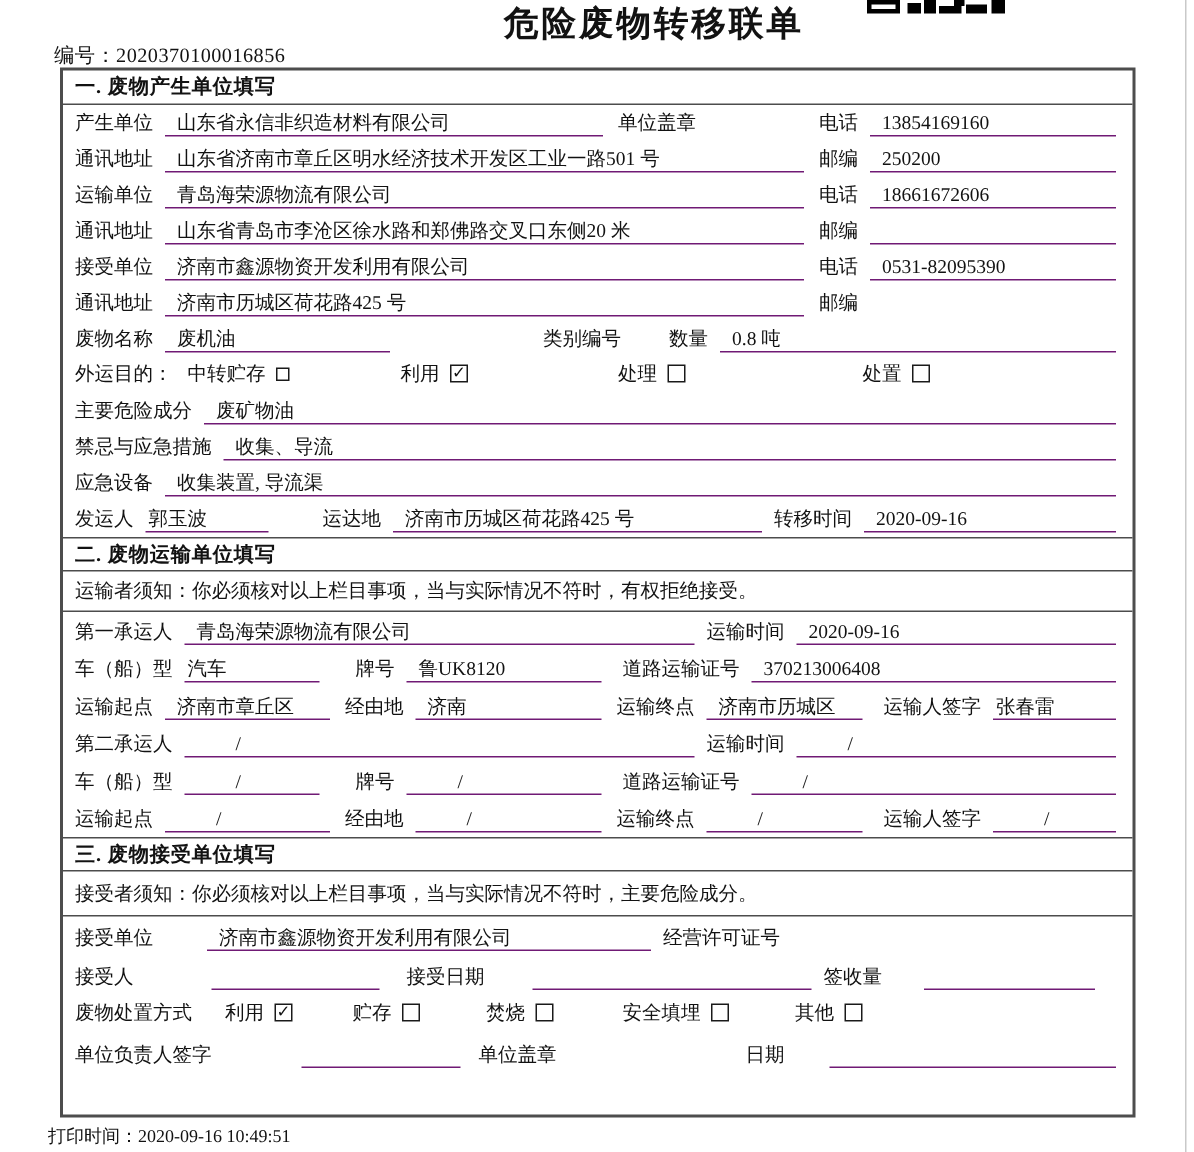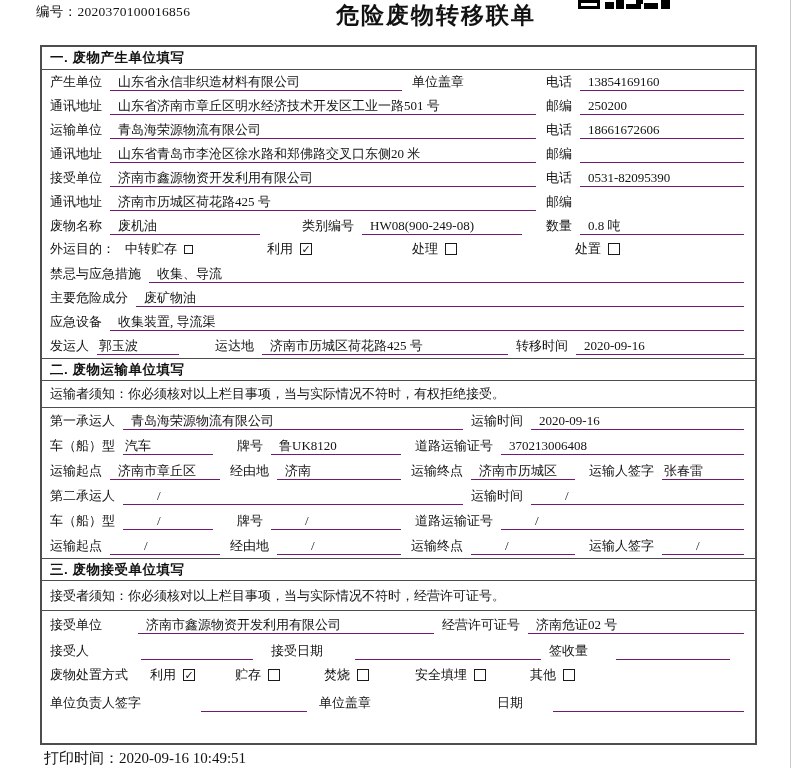--- a/index.html
+++ b/index.html
@@ -2,48 +2,48 @@
 <html><head>
 <meta charset="utf-8">
 <style>
   *{box-sizing:border-box;margin:0;padding:0}
   html,body{background:#fff}
   body{width:796px;height:768px;font-family:"Liberation Serif","DejaVu Serif",serif;color:#121212;font-size:13px;position:relative;overflow:hidden}
   .page{position:relative;width:796px;height:768px;background:#fff;overflow:hidden}
   .scan-edge{position:absolute;top:0;right:5px;width:1px;height:768px;background:#c9c9c9}
 
   
-  .serial{position:absolute;left:36px;top:3px;font-size:13.5px;white-space:nowrap;letter-spacing:.3px}
+  .serial{position:absolute;left:36px;top:28px;font-size:13.5px;white-space:nowrap;letter-spacing:.3px}
   .doc-title{position:absolute;left:76px;top:0px;width:720px;text-align:center;font-size:23px;font-weight:bold;letter-spacing:2px;font-family:"Liberation Sans","DejaVu Sans",sans-serif}
   .qr{position:absolute;left:578px;top:0;width:96px;height:10px}
   .qr i{position:absolute;display:block}
 
   
   .formbox{position:absolute;left:40px;top:45px;width:717px;height:700px;border:2px solid #4d4d4d;background:#fff}
-  .sec-head{height:23px;display:flex;align-items:center;padding-left:8px;font-weight:bold;font-size:13.5px;font-family:Liberation Sans, sans-serif;border-bottom:1.5px solid #4d4d4d;letter-spacing:.5px}
+  .sec-head{height:23px;display:flex;align-items:center;padding-left:8px;font-weight:bold;font-size:13.5px;font-family:Liberation Serif, serif;border-bottom:1.5px solid #4d4d4d;letter-spacing:.5px}
   .bt{border-top:1.5px solid #4d4d4d}
   .notice{display:flex;align-items:center;padding-left:8px;border-bottom:1.5px solid #4d4d4d;font-size:13px}
   .n2{height:27px}.n3{height:30px}
 
   .row{display:flex;align-items:flex-end;padding:0 11px 3px 8px}
   .r1{height:24px}.r2{height:25px}.r3{height:26px}
   .lbl{white-space:nowrap;margin-right:8px;flex:none}
   .v{border-bottom:1px solid #701a75;white-space:nowrap;padding:0 2px 0 8px;min-height:17px;line-height:17px;flex:none;overflow:hidden}
   .vf{flex:1 1 auto}
   .c{padding-left:2px}
   .sl{padding-left:34px}
   .left{display:flex;flex:0 0 496px;width:496px}
   .left .vf{margin-right:10px}
 
   .cbrow{align-items:center;padding-bottom:2px}
   .opt{display:flex;align-items:center;flex:none}
   .cb{display:inline-block;width:12px;height:12px;border:1.5px solid #1a1a1a;margin-left:7px;font-size:11px;line-height:10px;text-align:center;color:#111;flex:none}
   .cb.sm{width:9px;height:9px;line-height:7px;font-size:8px}
 
-  .print-line{position:absolute;left:44px;top:749px;font-size:15px;white-space:nowrap}
+  .print-line{position:absolute;left:32px;top:749px;font-size:12px;white-space:nowrap}
 </style>
 </head>
 <body>
 
 <div class="page">
 
   <div class="serial">
     <span>编号：</span><span>2020370100016856</span>
   </div>
 
@@ -113,22 +113,21 @@
       <div class="left">
         <span class="lbl">通讯地址</span>
         <span class="v vf">济南市历城区荷花路425 号</span>
       </div>
       <span class="lbl">邮编</span>
     </div>
 
     <div class="row r1">
       <span class="lbl">废物名称</span>
       <span class="v" style="width:150px">废机油</span>
-      <span class="lbl" style="margin-left:42px">类别编号</span>
-      <span class="v" style="width:160px">HW08(900-249-08)</span>
+      <span class="lbl" style="margin-left:102px">类别编号</span>
       <span class="lbl" style="margin-left:24px">数量</span>
       <span class="v vf">0.8 吨</span>
     </div>
 
 
     <div class="row r1 cbrow">
       <span class="lbl">外运目的：</span>
       <span class="opt" style="margin-left:2px">
         <span>中转贮存</span>
         <span class="cb sm"></span>
@@ -141,27 +140,27 @@
         <span>处理</span>
         <span class="cb"></span>
       </span>
       <span class="opt" style="margin-left:118px">
         <span>处置</span>
         <span class="cb"></span>
       </span>
     </div>
 
     <div class="row r1">
+      <span class="lbl">主要危险成分</span>
+      <span class="v vf">废矿物油</span>
+    </div>
+
+    <div class="row r1">
       <span class="lbl">禁忌与应急措施</span>
       <span class="v vf">收集、导流</span>
-    </div>
-
-    <div class="row r1">
-      <span class="lbl">主要危险成分</span>
-      <span class="v vf">废矿物油</span>
     </div>
 
     <div class="row r1">
       <span class="lbl">应急设备</span>
       <span class="v vf">收集装置, 导流渠</span>
     </div>
 
     <div class="row r1">
       <span class="lbl">发运人</span>
       <span class="v c" style="width:82px">郭玉波</span>
@@ -225,28 +224,27 @@
       <span class="lbl" style="margin-left:10px">经由地</span>
       <span class="v sl" style="width:124px">/</span>
       <span class="lbl" style="margin-left:10px">运输终点</span>
       <span class="v sl" style="width:104px">/</span>
       <span class="lbl" style="margin-left:14px">运输人签字</span>
       <span class="v vf sl">/</span>
     </div>
 
     <div class="sec-head bt">三. 废物接受单位填写</div>
     <div class="notice n3">
-      <span>接受者须知：你必须核对以上栏目事项，当与实际情况不符时，经营许可证号。</span>
+      <span>接受者须知：你必须核对以上栏目事项，当与实际情况不符时，主要危险成分。</span>
     </div>
 
     <div class="row r3">
       <span class="lbl">接受单位</span>
       <span class="v" style="width:296px;margin-left:28px">济南市鑫源物资开发利用有限公司</span>
       <span class="lbl" style="margin-left:8px">经营许可证号</span>
-      <span class="v vf">济南危证02 号</span>
     </div>
 
     <div class="row r3">
       <span class="lbl">接受人</span>
       <span class="v" style="width:112px;margin-left:44px"></span>
       <span class="lbl" style="margin-left:18px">接受日期</span>
       <span class="v" style="width:186px;margin-left:24px"></span>
       <span class="lbl" style="margin-left:8px">签收量</span>
       <span class="v vf" style="margin-left:20px;margin-right:14px"></span>
     </div>

